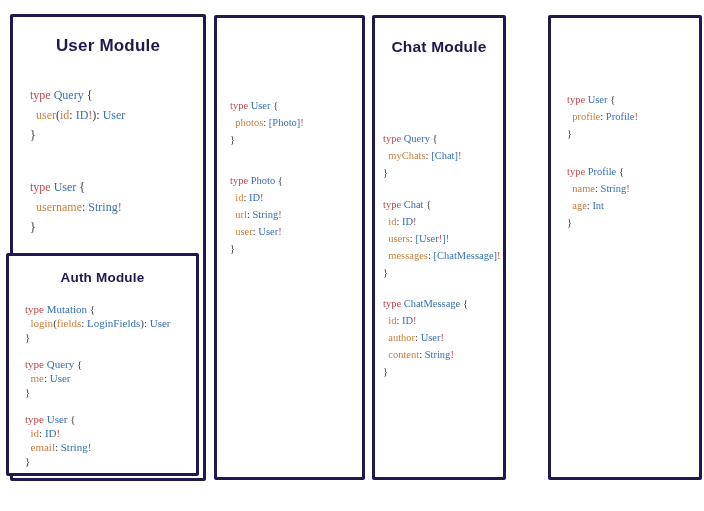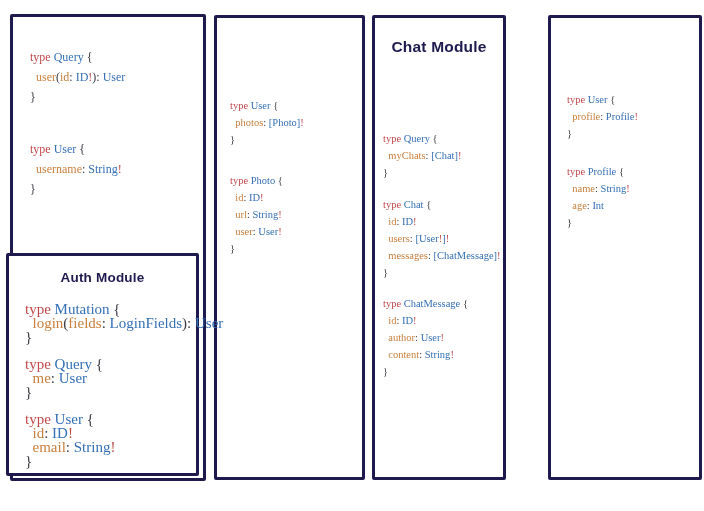--- a/index.html
+++ b/index.html
@@ -19,38 +19,39 @@
   }
   .panel-user h2{margin-top:19px;font-size:17px;line-height:19px;}
   .panel-gallery h2,.panel-chat h2,.panel-profile h2{margin-top:20px;font-size:15.5px;line-height:18px;}
   .panel-auth h2{margin-top:14px;font-size:13.5px;line-height:16px;}
   .code{
     font-family:Liberation Serif, serif;
     white-space:pre;color:var(--c-plain);
   }
   .sz-lg{font-size:12px;line-height:20px;}
   .sz-md{font-size:10.5px;line-height:17px;}
-  .sz-sm{font-size:15px;line-height:14px;}
+  .sz-sm{font-size:11px;line-height:14px;}
   .panel-user .code{margin-left:17px;}
   .panel-gallery .code{margin-left:13px;}
   .panel-chat .code{margin-left:8px;}
   .panel-profile .code{margin-left:16px;}
   .panel-auth .code{margin-left:16px;}
   .tk-kw{color:var(--c-keyword);}
   .tk-ty{color:var(--c-type);}
   .tk-fd{color:var(--c-field);}
   .tk-bg{color:var(--c-bang);}
   .tk-pl{color:var(--c-plain);}
 </style>
 </head>
 <body>
 
 <div class="canvas">
 
   <section class="panel panel-user" style="left:10px;top:14px;width:196px;height:467px;">
+    <h2>User Module</h2>
     <div class="code sz-lg" style="margin-top:30px;"><div class="ln"><span class="tk-kw">type</span><span class="tk-pl"> </span><span class="tk-ty">Query</span><span class="tk-pl"> {</span></div><div class="ln"><span class="tk-pl">  </span><span class="tk-fd">user</span><span class="tk-pl">(</span><span class="tk-fd">id</span><span class="tk-pl">: </span><span class="tk-ty">ID</span><span class="tk-bg">!</span><span class="tk-pl">): </span><span class="tk-ty">User</span></div><div class="ln"><span class="tk-pl">}</span></div></div>
     <div class="code sz-lg" style="margin-top:32px;"><div class="ln"><span class="tk-kw">type</span><span class="tk-pl"> </span><span class="tk-ty">User</span><span class="tk-pl"> {</span></div><div class="ln"><span class="tk-pl">  </span><span class="tk-fd">username</span><span class="tk-pl">: </span><span class="tk-ty">String</span><span class="tk-bg">!</span></div><div class="ln"><span class="tk-pl">}</span></div></div>
   </section>
 
   <section class="panel panel-gallery" style="left:214px;top:15px;width:151px;height:465px;">
     <div class="code sz-md" style="margin-top:79px;"><div class="ln"><span class="tk-kw">type</span><span class="tk-pl"> </span><span class="tk-ty">User</span><span class="tk-pl"> {</span></div><div class="ln"><span class="tk-pl">  </span><span class="tk-fd">photos</span><span class="tk-pl">: </span><span class="tk-ty">[Photo]</span><span class="tk-bg">!</span></div><div class="ln"><span class="tk-pl">}</span></div></div>
     <div class="code sz-md" style="margin-top:24px;"><div class="ln"><span class="tk-kw">type</span><span class="tk-pl"> </span><span class="tk-ty">Photo</span><span class="tk-pl"> {</span></div><div class="ln"><span class="tk-pl">  </span><span class="tk-fd">id</span><span class="tk-pl">: </span><span class="tk-ty">ID</span><span class="tk-bg">!</span></div><div class="ln"><span class="tk-pl">  </span><span class="tk-fd">url</span><span class="tk-pl">: </span><span class="tk-ty">String</span><span class="tk-bg">!</span></div><div class="ln"><span class="tk-pl">  </span><span class="tk-fd">user</span><span class="tk-pl">: </span><span class="tk-ty">User</span><span class="tk-bg">!</span></div><div class="ln"><span class="tk-pl">}</span></div></div>
   </section>
 
   <section class="panel panel-chat" style="left:372px;top:15px;width:134px;height:465px;">

